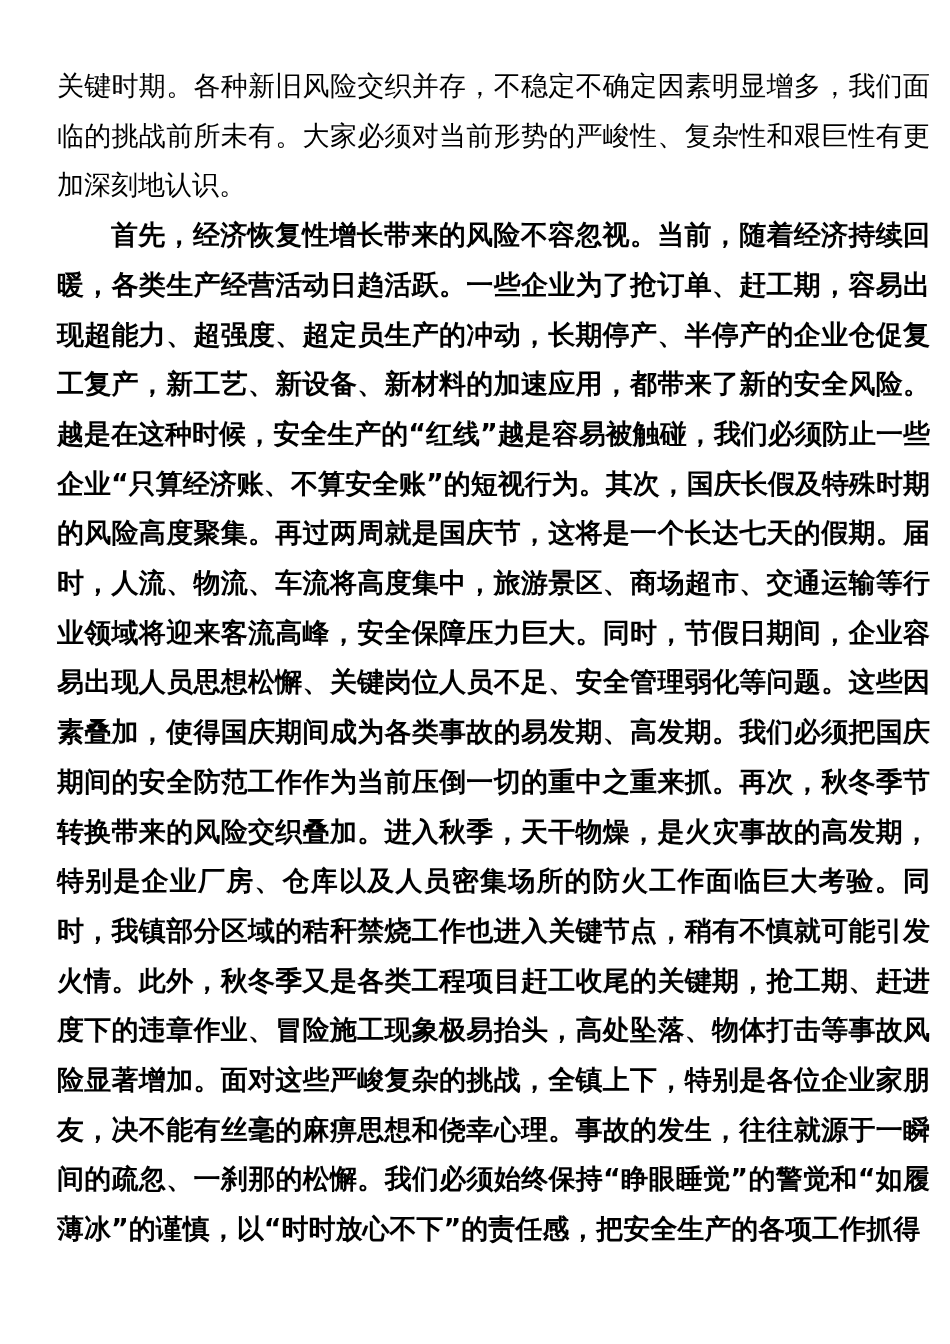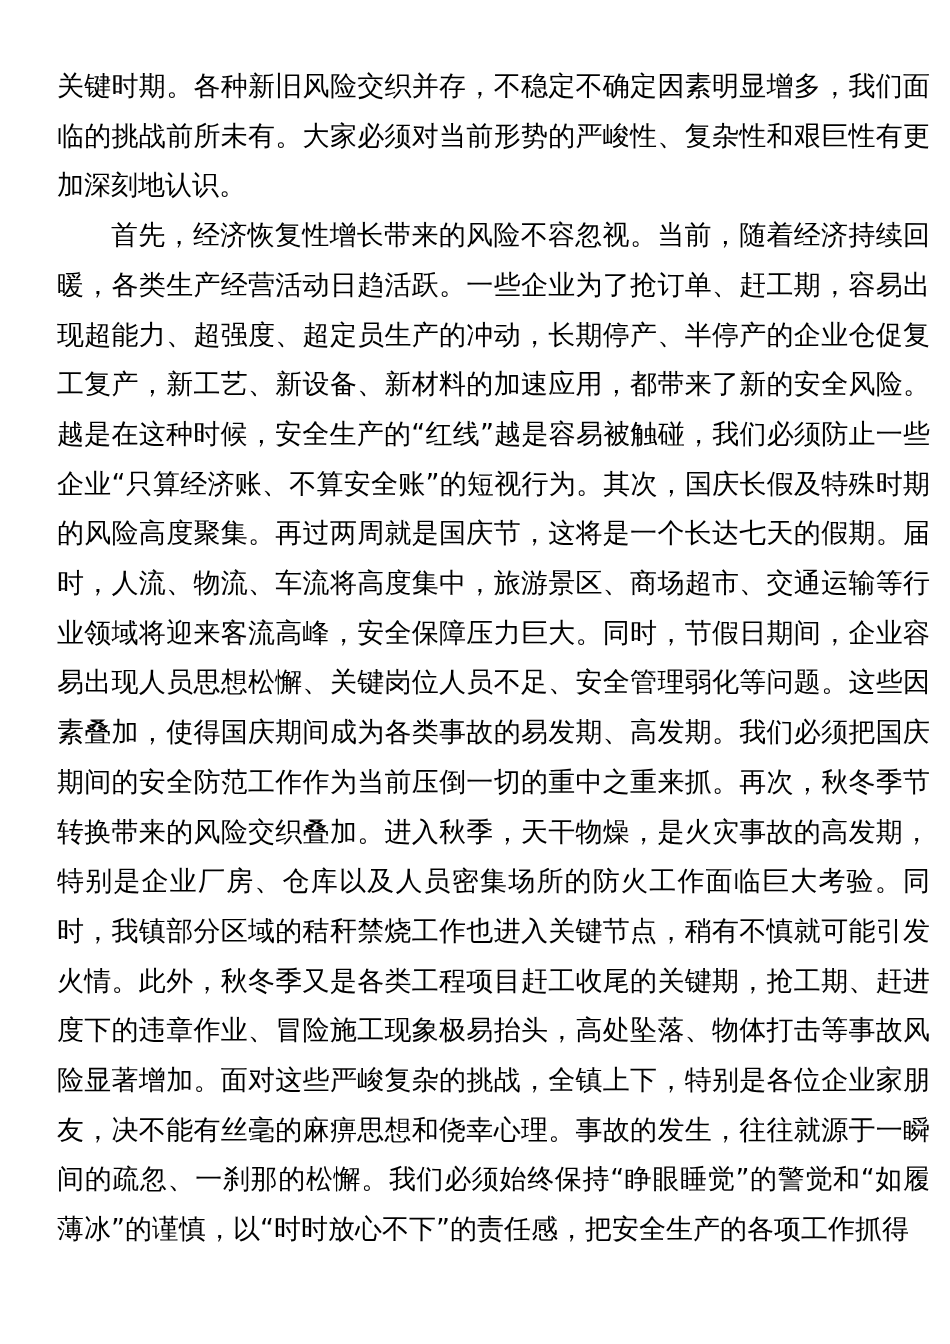--- a/index.html
+++ b/index.html
@@ -26,20 +26,21 @@
     font-size: 27px;
     font-weight: 400;
     line-height: 49.7px;
     color: #000000;
     text-align: justify;
     text-justify: inter-character;
     word-break: break-all;
   }
   .doc-paragraph.indent {
     text-indent: 2em;
+    font-weight: bold;
   }
 </style>
 </head>
 <body>
 
 <div class="page" style="background: rgb(255, 255, 255); color: rgb(0, 0, 0);">
   <div class="doc-body" id="doc-body">
       <p class="doc-paragraph">关键时期。各种新旧风险交织并存，不稳定不确定因素明显增多，我们面临的挑战前所未有。大家必须对当前形势的严峻性、复杂性和艰巨性有更加深刻地认识。</p>
       <p class="doc-paragraph indent">首先，经济恢复性增长带来的风险不容忽视。当前，随着经济持续回暖，各类生产经营活动日趋活跃。一些企业为了抢订单、赶工期，容易出现超能力、超强度、超定员生产的冲动，长期停产、半停产的企业仓促复工复产，新工艺、新设备、新材料的加速应用，都带来了新的安全风险。越是在这种时候，安全生产的“红线”越是容易被触碰，我们必须防止一些企业“只算经济账、不算安全账”的短视行为。其次，国庆长假及特殊时期的风险高度聚集。再过两周就是国庆节，这将是一个长达七天的假期。届时，人流、物流、车流将高度集中，旅游景区、商场超市、交通运输等行业领域将迎来客流高峰，安全保障压力巨大。同时，节假日期间，企业容易出现人员思想松懈、关键岗位人员不足、安全管理弱化等问题。这些因素叠加，使得国庆期间成为各类事故的易发期、高发期。我们必须把国庆期间的安全防范工作作为当前压倒一切的重中之重来抓。再次，秋冬季节转换带来的风险交织叠加。进入秋季，天干物燥，是火灾事故的高发期，特别是企业厂房、仓库以及人员密集场所的防火工作面临巨大考验。同时，我镇部分区域的秸秆禁烧工作也进入关键节点，稍有不慎就可能引发火情。此外，秋冬季又是各类工程项目赶工收尾的关键期，抢工期、赶进度下的违章作业、冒险施工现象极易抬头，高处坠落、物体打击等事故风险显著增加。面对这些严峻复杂的挑战，全镇上下，特别是各位企业家朋友，决不能有丝毫的麻痹思想和侥幸心理。事故的发生，往往就源于一瞬间的疏忽、一刹那的松懈。我们必须始终保持“睁眼睡觉”的警觉和“如履薄冰”的谨慎，以“时时放心不下”的责任感，把安全生产的各项工作抓得</p>
     </div>

